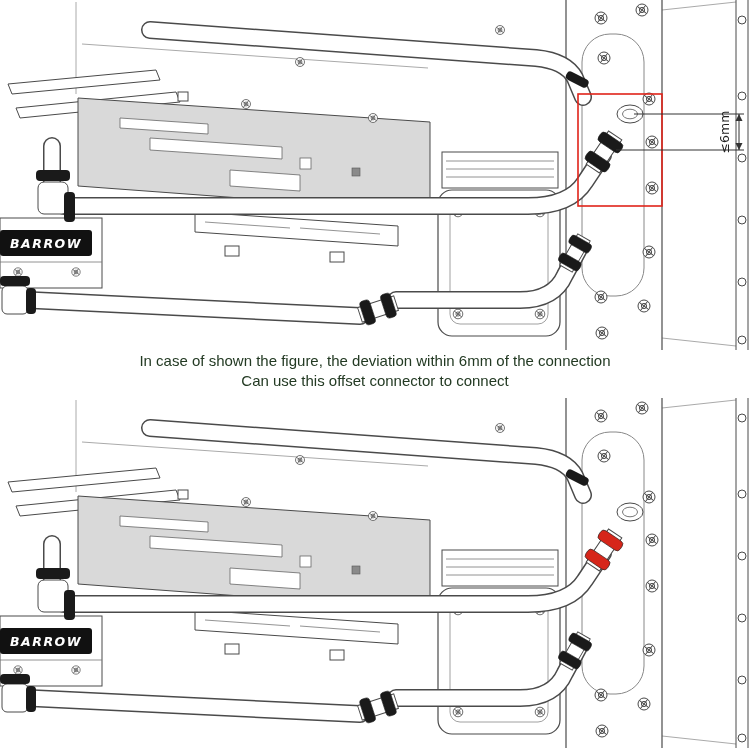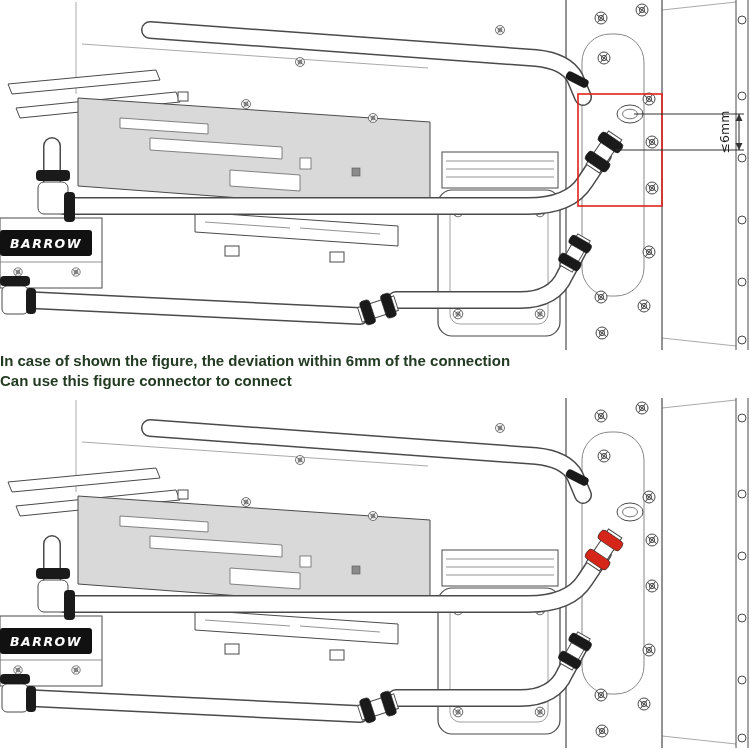--- a/index.html
+++ b/index.html
@@ -3,22 +3,22 @@
 <meta charset="utf-8">
 <style>
   html,body{margin:0;padding:0;background:#ffffff;}
   .page{
     position:relative;width:750px;height:750px;background:#ffffff;overflow:hidden;
     font-family:"Liberation Sans", sans-serif;
   }
   .art{position:absolute;left:0;top:0;display:block;}
   .caption{
     position:absolute;left:0;top:351px;width:750px;height:46px;
-    text-align:left;color:var(--caption,#233a23);
-    font-weight:700;font-size:15px;line-height:20px;
+    text-align:center;color:var(--caption,#233a23);
+    font-weight:400;font-size:15px;line-height:20px;
   }
   .caption div{white-space:nowrap;}
   svg text{font-family:"DejaVu Sans","Liberation Sans",sans-serif;}
 </style>
 </head>
 <body>
 
 <div class="page">
 
   <svg class="art" width="750" height="750" viewBox="0 0 750 750">
@@ -184,16 +184,16 @@
       <polygon points="739,114 735.5,121 742.5,121" fill="#333333"></polygon>
       <polygon points="739,150 735.5,143 742.5,143" fill="#333333"></polygon>
       <text transform="translate(729,132) rotate(-90)" text-anchor="middle" font-size="12.5" fill="#222222">≤6mm</text>
     </g>
 
     <use href="#scene" y="398" style="--conn: var(--connector_red,#d6261a)"></use>
   </svg>
 
   <div class="caption">
     <div>In case of shown the figure, the deviation within 6mm of the connection</div>
-    <div>Can use this figure connector to connect</div>
+    <div>Can use this offset connector to connect</div>
   </div>
 
 </div>
 
 </body></html>

